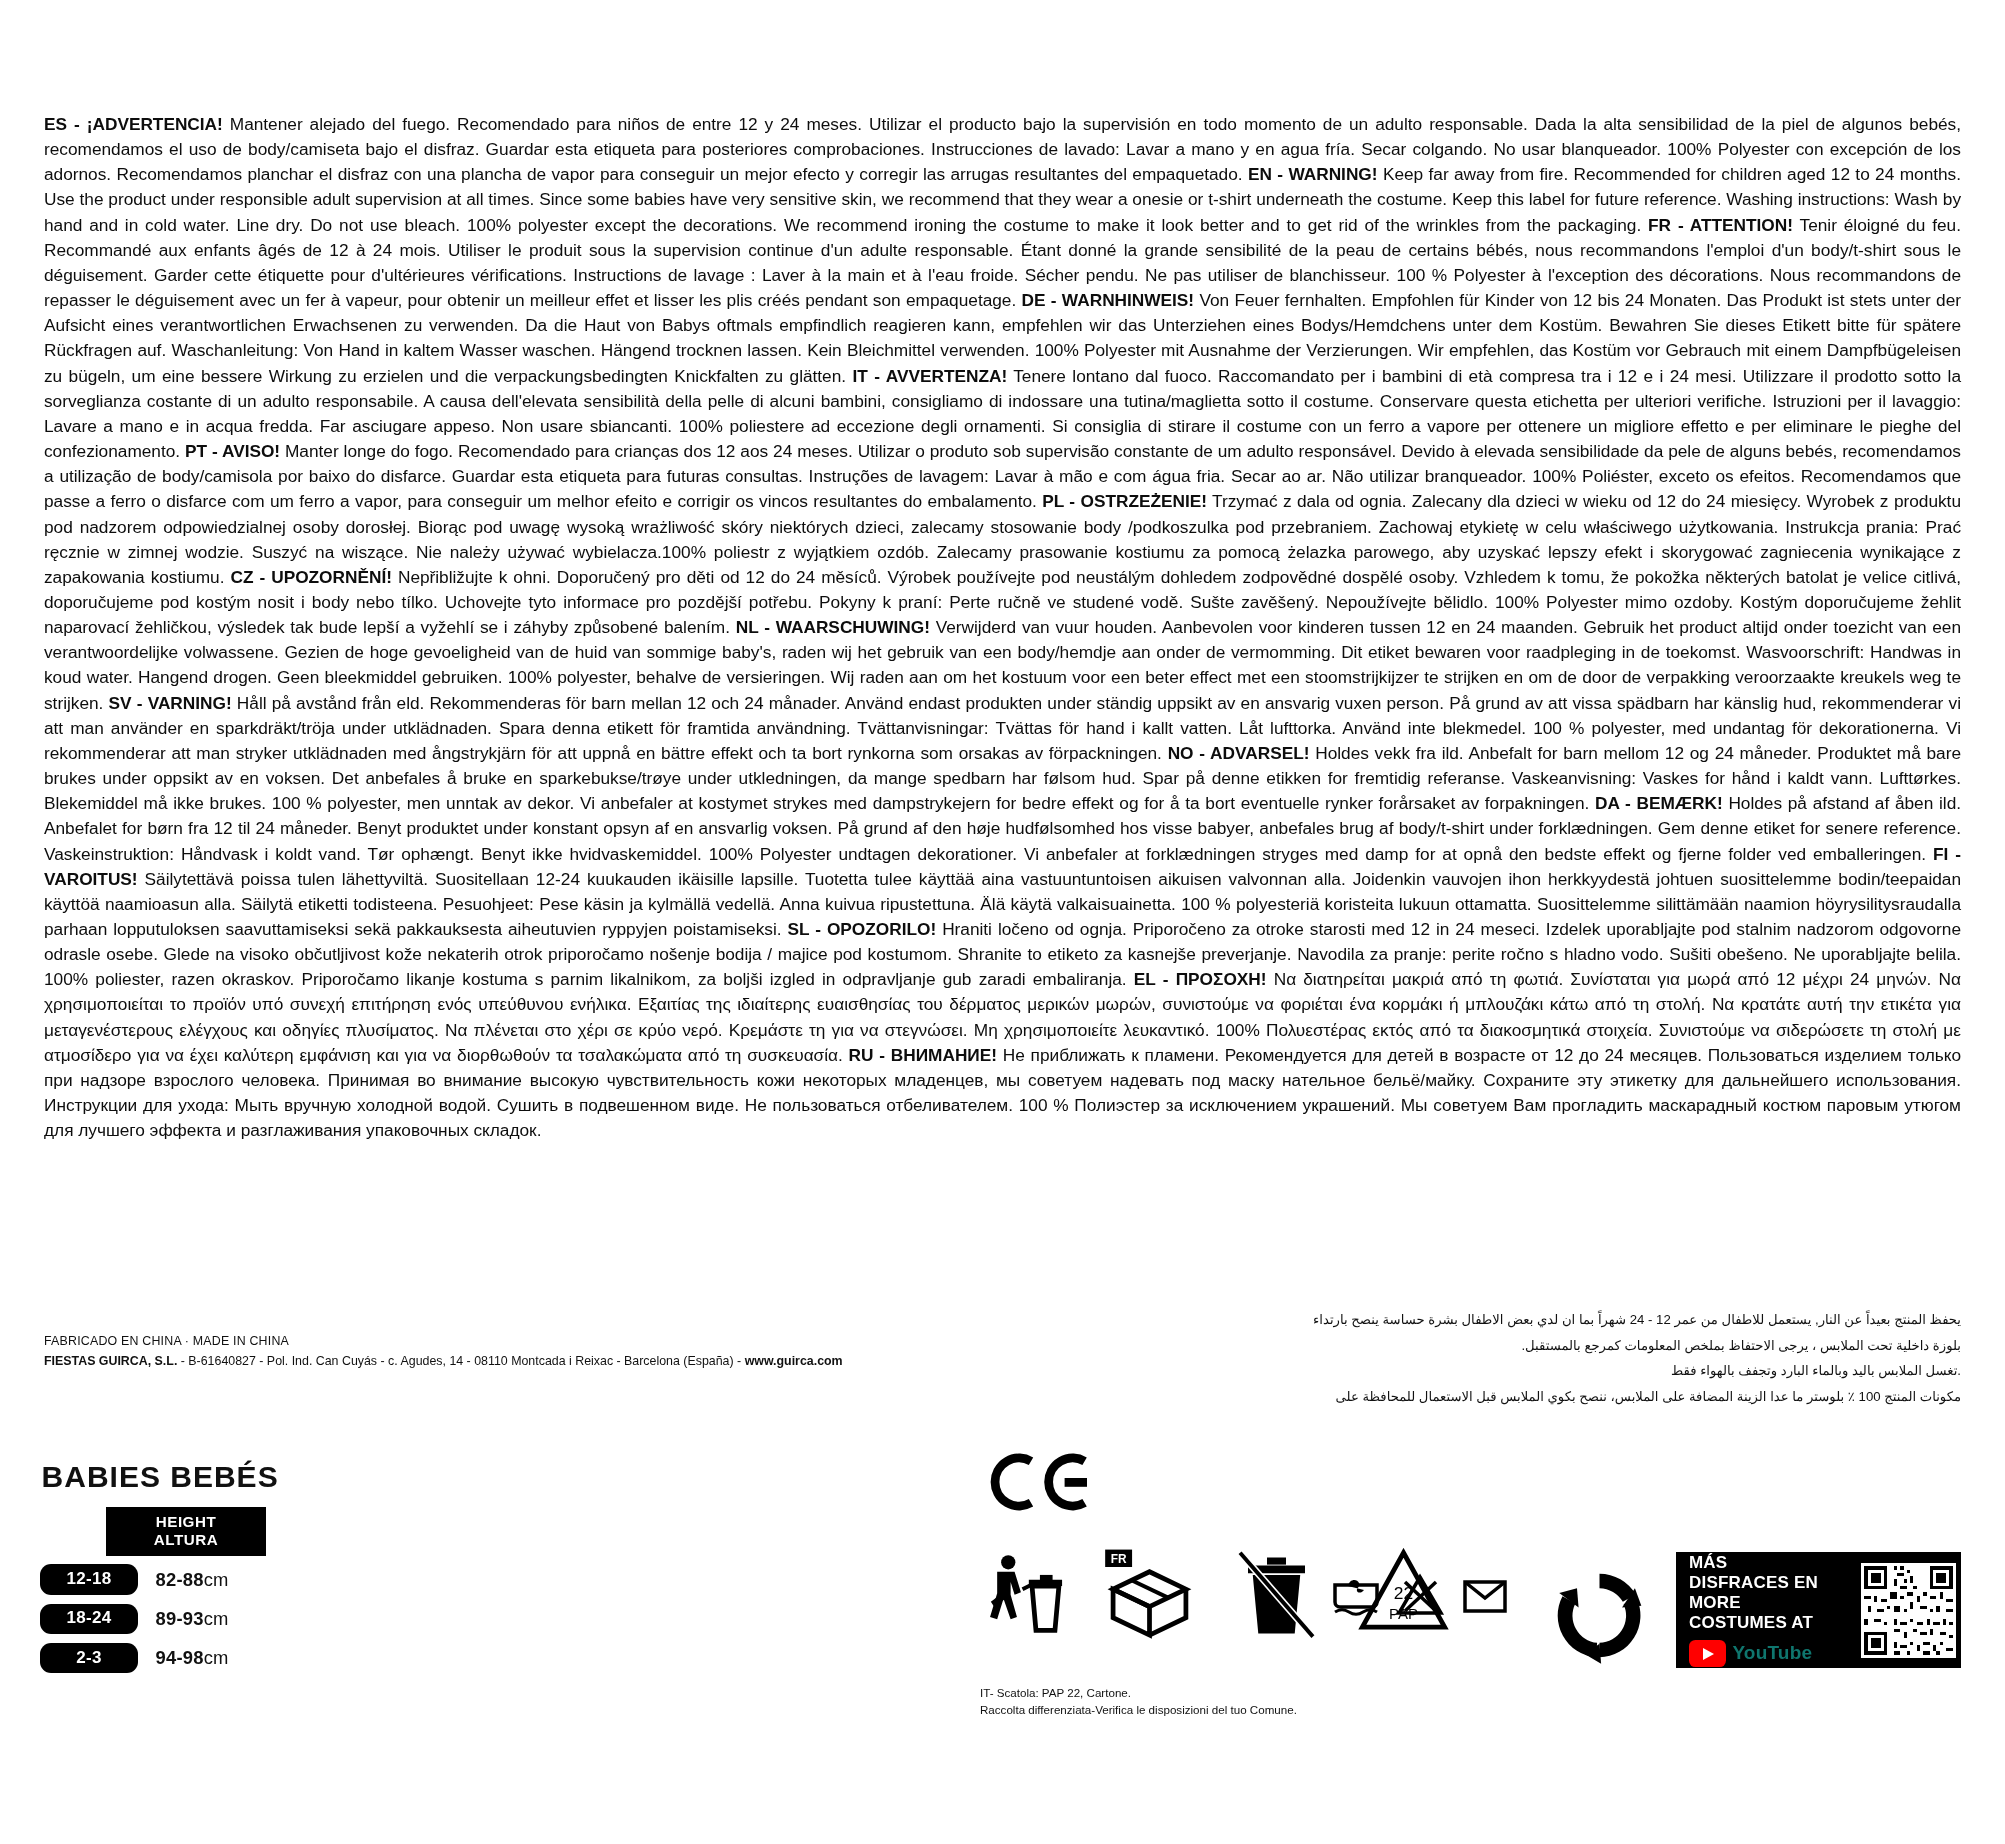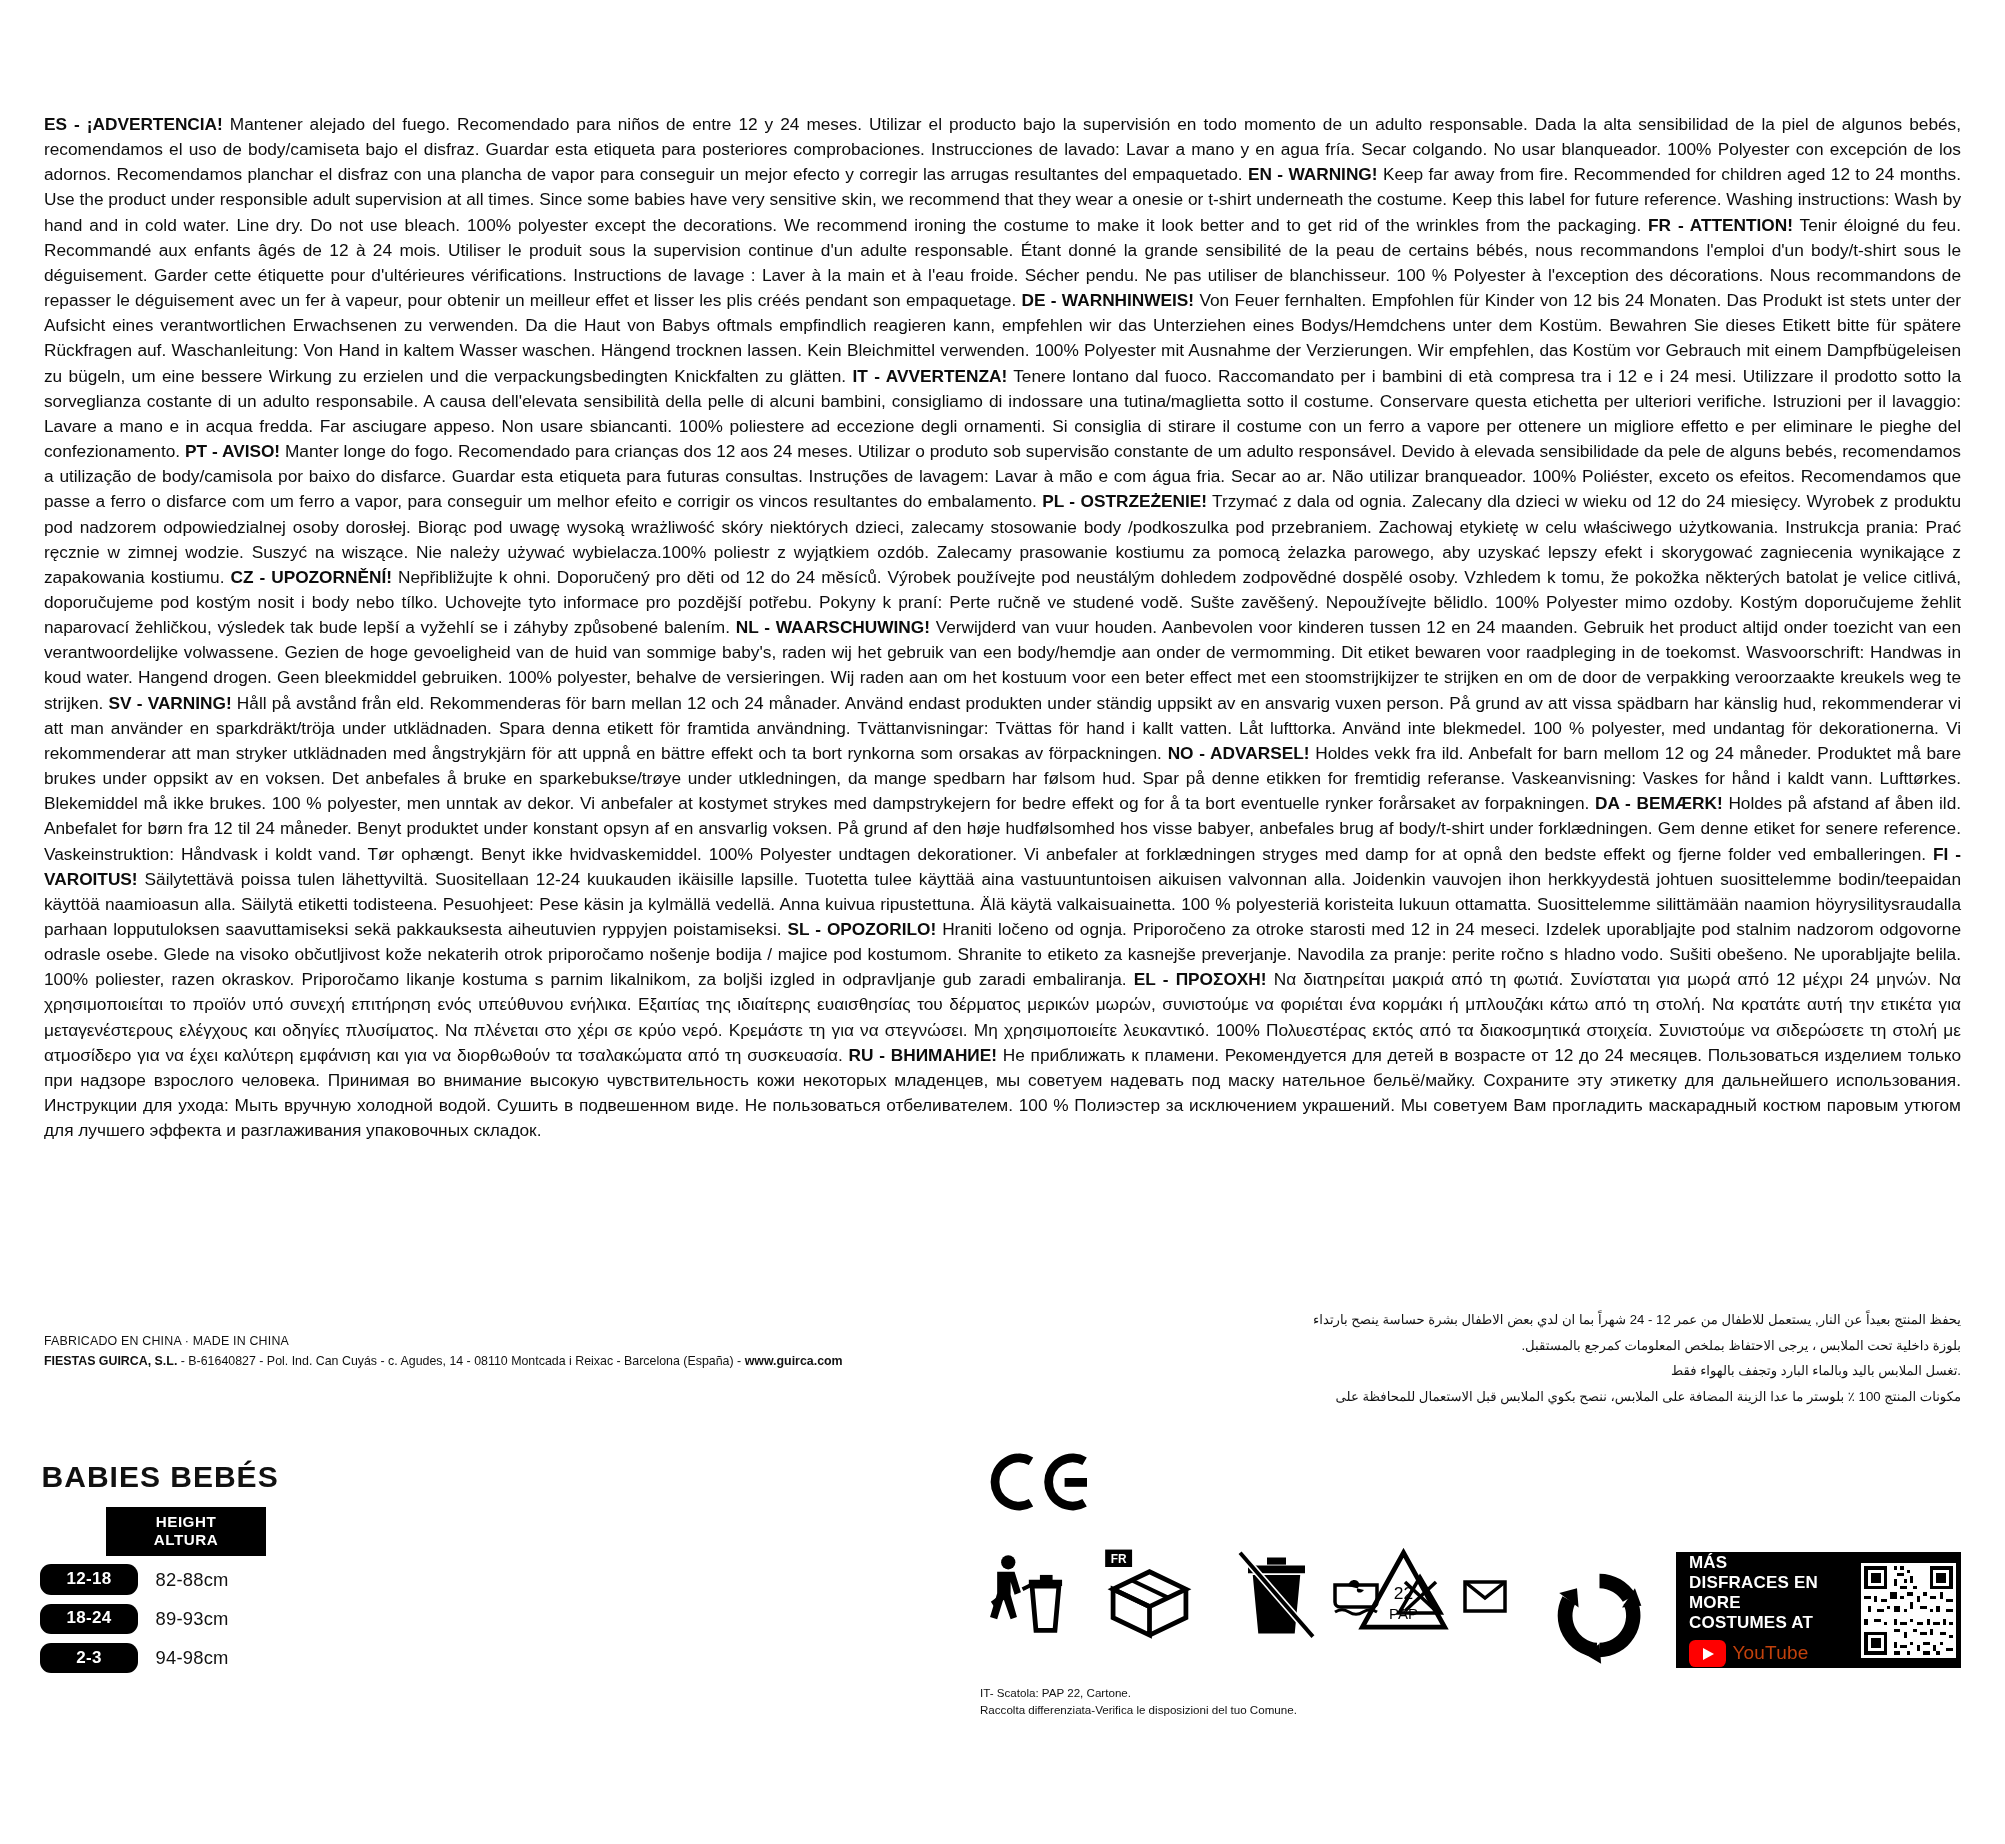--- a/index.html
+++ b/index.html
@@ -91,21 +91,21 @@
     text-align: center;
     padding: 4.8px 0 5.6px 0;
     letter-spacing: 0.3px;
     border-radius: 11px;
   }
   .size-val {
     margin-left: 17.6px;
     font-size: 18.4px;
     letter-spacing: 0.2px;
   }
-  .size-val b { font-weight: normal; }
+  .size-val b { font-weight: bold; }
 
   
   .ce-mark { position: absolute; left: 987px; top: 6.4px; }
 
   
   .icons-row { position: absolute; left: 975px; top: 112px; display: flex; align-items: flex-end; gap: 32px; }
   .icon-box { width: 95px; height: 95px; display: block; }
   .icons-caption {
     position: absolute;
     left: 980px; top: 249px;
@@ -291,21 +291,21 @@
         <path d="M14 36 l22 -6 2 24z" fill="#000"></path>
       </svg>
     </div>
 
     <div class="promo">
       <div class="promo-text">
         <div>MÁS DISFRACES EN</div>
         <div>MORE COSTUMES AT</div>
         <div class="promo-yt">
           <span class="yt-badge"></span>
-          <span style="color:#c2410c;font-size:19px;font-weight:normal;">YouTube</span>
+          <span style="color:#0f766e;font-size:19px;font-weight:bold;">YouTube</span>
         </div>
       </div>
       <div class="qr">
         <svg width="95" height="95" viewBox="0 0 29 29" shape-rendering="crispEdges">
           <rect width="29" height="29" fill="#fff"></rect>
           <g fill="#000">
             <rect x="1" y="1" width="7" height="7"></rect>
               <rect x="2" y="2" width="5" height="5" fill="#fff"></rect>
               <rect x="3" y="3" width="3" height="3"></rect>
             <rect x="21" y="1" width="7" height="7"></rect>

